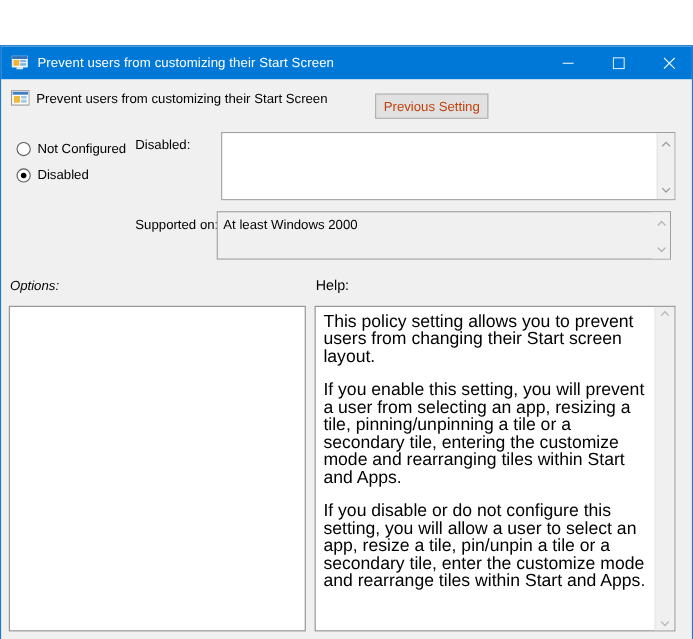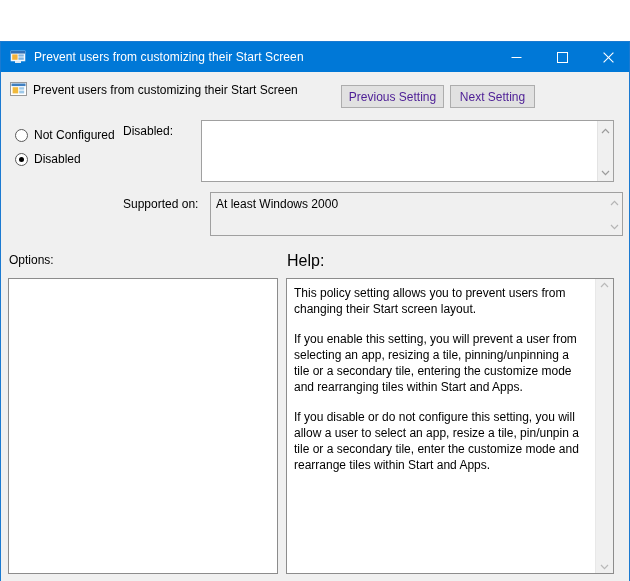--- a/index.html
+++ b/index.html
@@ -82,21 +82,21 @@
     font-size: 12px;
     color: #000;
     white-space: nowrap;
   }
   .btn {
     box-sizing: border-box;
     background: #e1e1e1;
     border: 1px solid #adadad;
     font-family: "Liberation Sans", sans-serif;
     font-size: 12px;
-    color: #4c1d95;
+    color: #c2410c;
     text-align: center;
     line-height: 1;
     display: flex;
     align-items: center;
     justify-content: center;
     padding: 0;
   }
   .btn-prev {
     position: absolute;
     left: 340px; top: 43px;
@@ -155,21 +155,21 @@
     overflow: hidden;
     line-height: 15px;
   }
   .comment-box {
     position: absolute;
     left: 200px; top: 78px;
     width: 413px; height: 62px;
   }
   .supported-box {
     position: absolute;
-    left: 209px; top: 150px;
+    left: 196px; top: 150px;
     width: 413px; height: 44px;
     background: #f0f0f0;
   }
   .label-supported {
     position: absolute;
     left: 122px; top: 155px;
     font-size: 12px;
     text-align: center;
   }
 
@@ -187,25 +187,26 @@
     box-sizing: border-box;
   }
   .vscroll.plain { background: #f0f0f0; border-left: none; }
   .scroll-arrow { display: block; }
 
   
   .label-options {
     position: absolute;
     left: 8px; top: 211px;
     font-size: 12px;
+    font-style: italic;
   }
   .label-help {
     position: absolute;
     left: 286px; top: 210px;
-    font-size: 16px;
+    font-size: 13px;
   }
 
   
   .options-panel {
     position: absolute;
     left: 7px; top: 236px;
     width: 270px; height: 296px;
     box-sizing: border-box;
     border: 1px solid #8c8c8c;
     background: #ffffff;
@@ -217,21 +218,21 @@
     left: 285px; top: 236px;
     width: 328px; height: 296px;
     box-sizing: border-box;
     border: 1px solid #8c8c8c;
     background: #ffffff;
     display: flex;
   }
   .help-text {
     flex: 1 1 auto;
     padding: 6px 8px 6px 7px;
-    font-size: 12px;
+    font-size: 16px;
     line-height: 16px;
     overflow: hidden;
   }
   .help-text p { margin: 0 0 14px 0; }
   .help-text p:last-child { margin-bottom: 0; }
   .help-scroll {
     flex: 0 0 auto;
     width: 17px;
     background: #f0f0f0;
     border-left: 1px solid #e8e8e8;
@@ -318,21 +319,20 @@
         <rect x="1.5" y="2.5" width="14" height="2.6" fill="#3f7fc0"></rect>
         <rect x="2.6" y="6.2" width="5.6" height="6.2" fill="#f0b93c"></rect>
         <rect x="9.2" y="6.2" width="5" height="2.4" fill="#9ec8e8"></rect>
         <rect x="9.2" y="9.6" width="5" height="2.8" fill="#9ec8e8"></rect>
       </svg>
     </span>
     <span class="policy-title">Prevent users from customizing their Start Screen</span>
   </div>
 
   <button class="btn btn-prev">Previous Setting</button>
-  <button class="btn btn-next">Next Setting</button>
 
   <div class="radio-group">
     <div class="radio-row">
       <span class="radio-mark"></span>
       <span class="radio-label">Not Configured</span>
     </div>
     <div class="radio-row">
       <span class="radio-mark checked"></span>
       <span class="radio-label">Disabled</span>
     </div>

